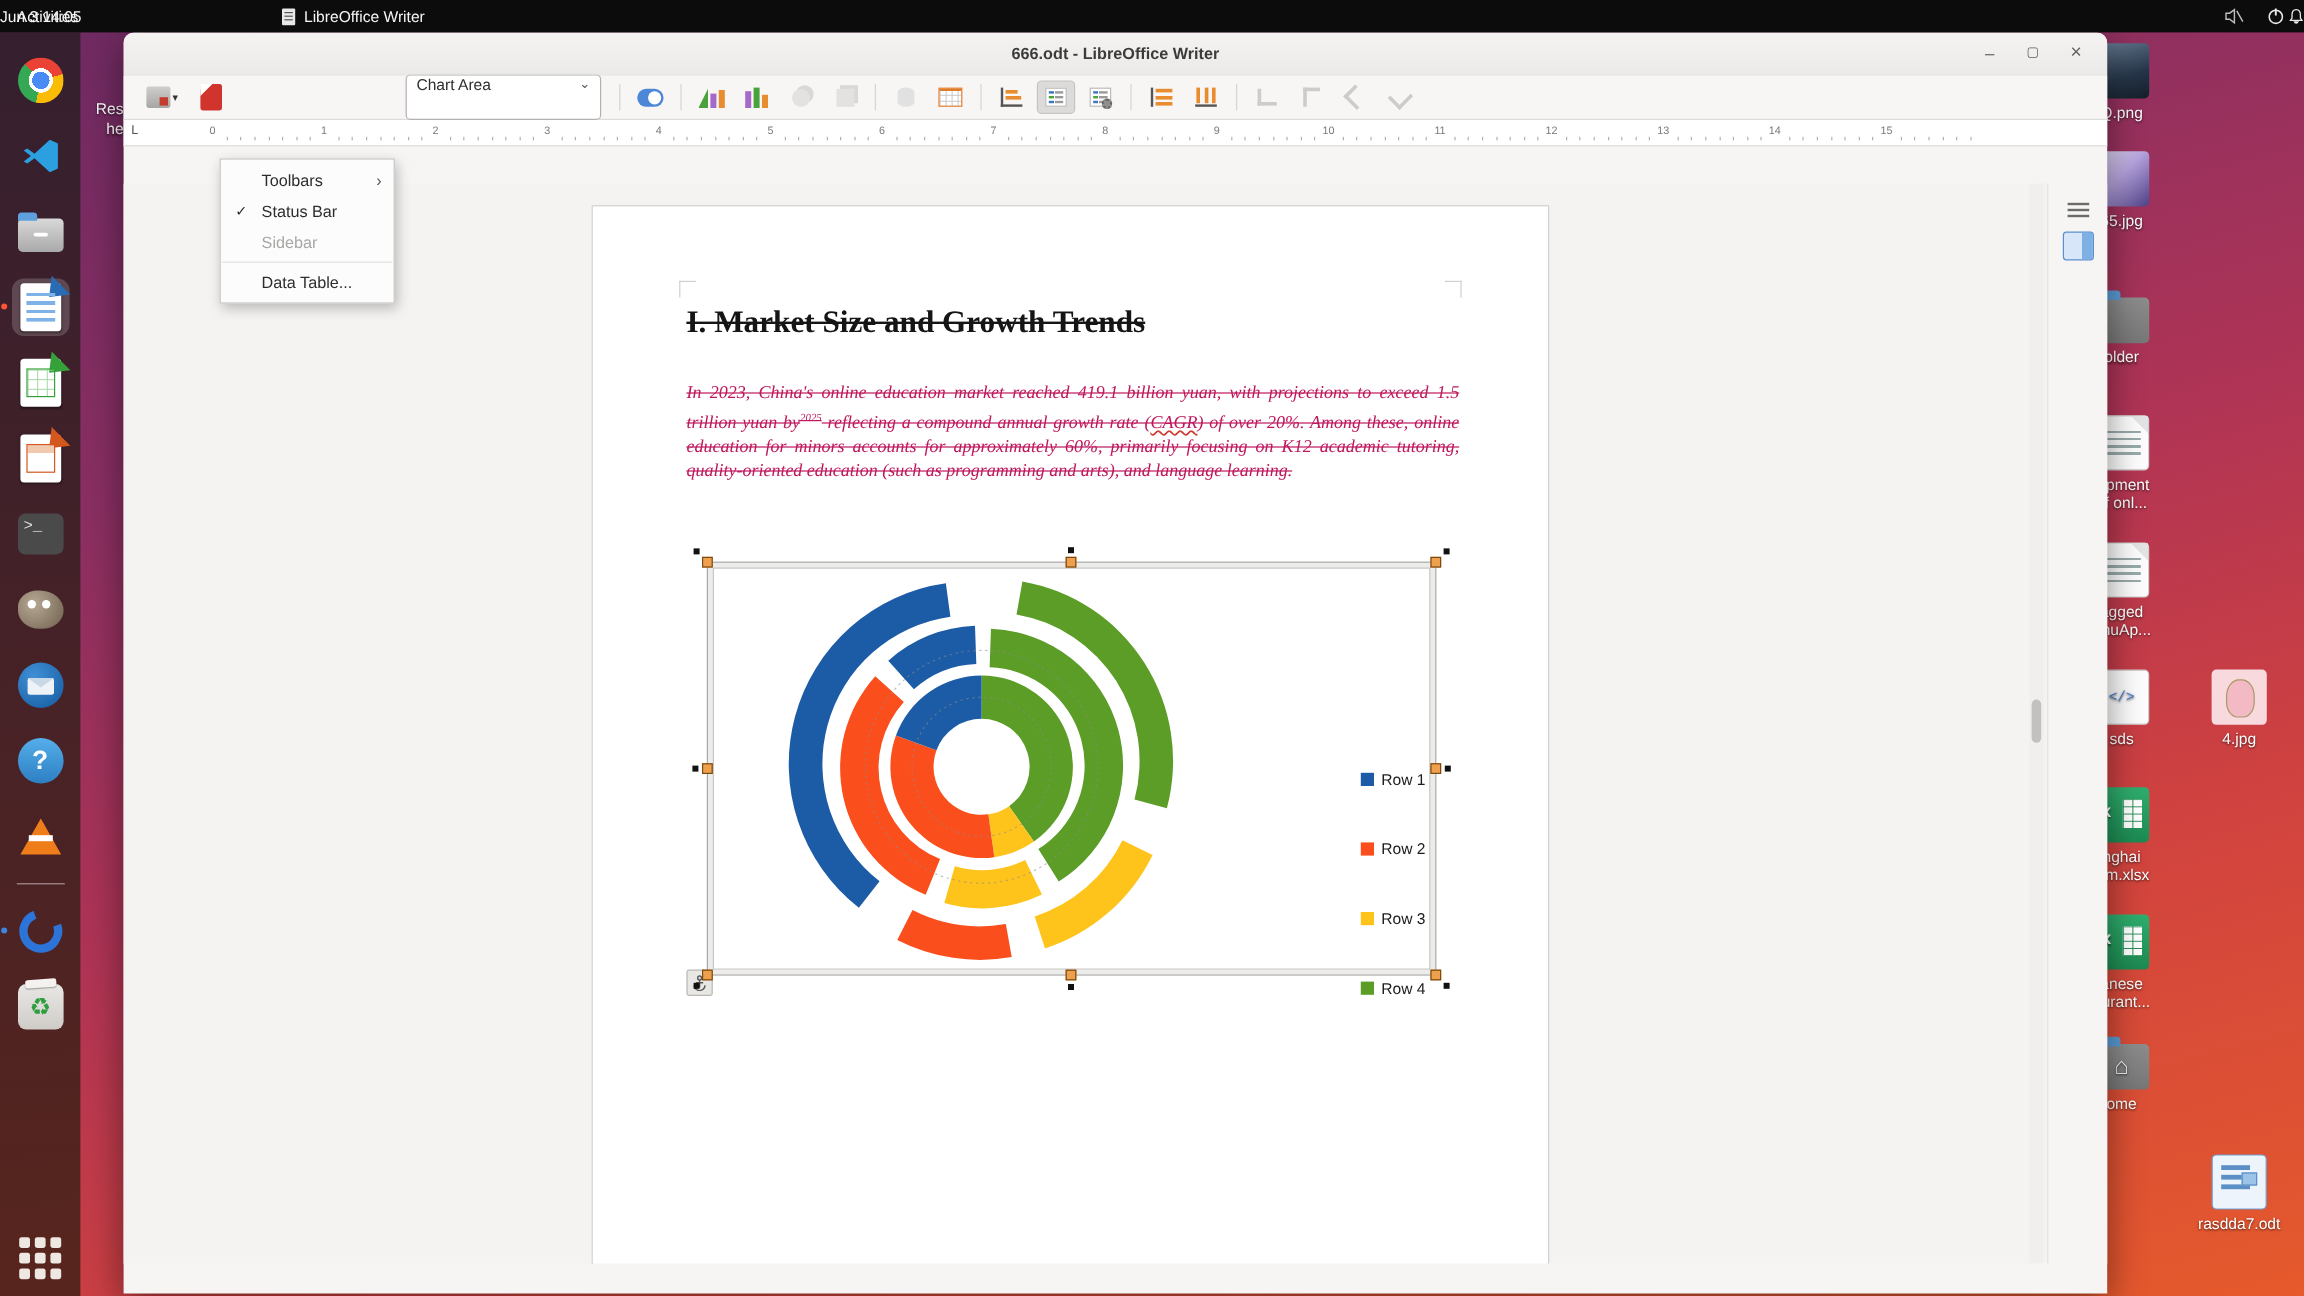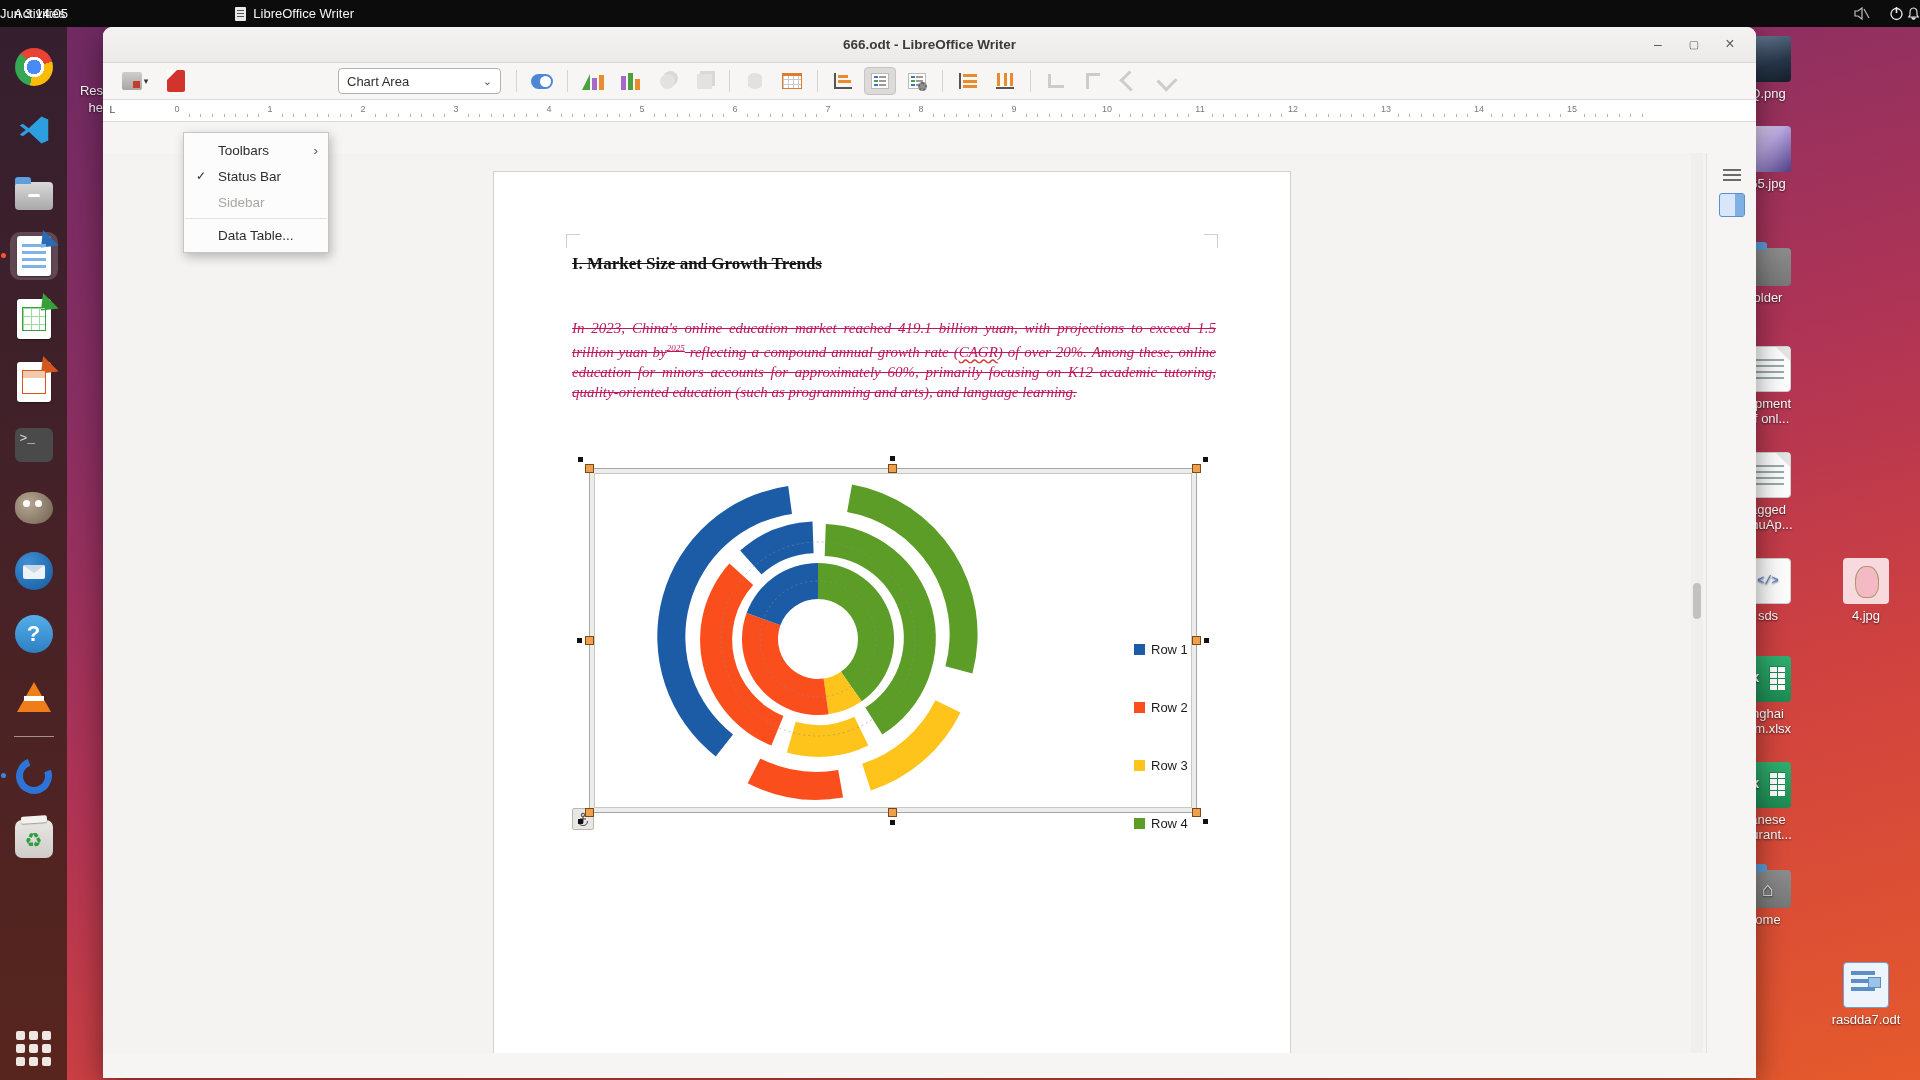--- a/index.html
+++ b/index.html
@@ -83,21 +83,21 @@
   .win-controls { position:absolute; right:14px; top:0; height:36px; display:flex; gap:12px; align-items:center; color:#5d5d5d; }
   .wc { width:24px; height:24px; border-radius:50%; text-align:center; line-height:22px; font-size:14px; }
   .menubar { height:30px; background:#fbfafa; border-bottom:1px solid #e6e4e2; display:flex; align-items:stretch; padding-left:8px; font-size:13.5px; color:#2f2f2f; }
   .menubar span { padding:6px 10px 4px; }
   .menubar span.active { background:#e9e8e7; box-shadow:inset 0 -3px 0 #3584e4; }
   .toolbar { height:37px; background:#f7f6f5; border-bottom:1px solid #dedcda; display:flex; align-items:center; padding-left:12px; gap:5px; }
   .tsep { width:1px; height:22px; background:#d6d4d2; margin:0 4px; }
   .tbtn { width:32px; height:28px; border-radius:4px; display:flex; align-items:center; justify-content:center; position:relative; }
   .tbtn.pressed { background:#dddbd9; border:1px solid #c6c4c2; }
   .tbtn.disabled { opacity:.45; filter:grayscale(1); }
-  .combo { width:163px; height:26px; background:#fff; border:1px solid #b3b1af; border-radius:4px; font-size:13px; color:#2f2f2f; display:flex; align-items:center; padding:0 8px; margin:0 6px;gap:44px; }
+  .combo { width:163px; height:38px; background:#fff; border:1px solid #b3b1af; border-radius:4px; font-size:13px; color:#2f2f2f; display:flex; padding:0 8px; margin:0 6px;gap:44px; }
   .combo .chev { margin-left:auto; color:#555; font-size:11px; }
 
   
   .i-save { width:20px; height:18px; background:linear-gradient(#cfcecd,#a8a6a4); border-radius:2px; position:relative; }
   .i-save:after { content:""; position:absolute; right:2px; bottom:2px; width:7px; height:7px; background:#c43c2e; }
   .dropcaret { font-size:9px; color:#333; margin-left:2px; }
   .i-pdf { width:18px; height:22px; background:#d0342c; border-radius:2px; position:relative; }
   .i-pdf:before { content:""; position:absolute; left:0; top:0; border:5px solid #fff; border-right-color:transparent; border-bottom-color:transparent; }
   .i-fmt { width:22px; height:15px; background:#4d88d8; border-radius:8px; position:relative; }
   .i-fmt:after { content:""; position:absolute; right:2px; top:2px; width:11px; height:11px; border-radius:50%; background:#fff; }
@@ -124,21 +124,21 @@
   .ruler { height:22px; background:#fff; border-bottom:1px solid #dcdad8; position:relative; font-size:9px; color:#7a7a7a; }
   .ruler .num { position:absolute; top:4px; transform:translateX(-50%); }
   .ruler .tick { position:absolute; bottom:4px; width:1px; height:3px; background:#b5b3b1; }
   .lmark { position:absolute; left:6px; top:4px; font-size:11px; color:#555; font-family:"Liberation Mono",monospace; }
 
   
   .docarea { position:absolute; left:0; right:50px; top:126px; bottom:25px; background:#f4f3f1; overflow:hidden; }
   .page { position:absolute; left:391px; top:19px; width:796px; height:900px; background:#fff; box-shadow:0 0 0 1px #d3d1cf; }
   .cropmark { position:absolute; width:14px; height:14px; border:1px solid #cfcfcf; }
   .cm-tl { border-right:none; border-bottom:none; } .cm-tr { border-left:none; border-bottom:none; }
-  .doc-h1 { position:absolute; left:78px; top:82px; width:650px; font-family:"Liberation Serif",serif; font-weight:bold; font-size:17px; color:#151515; text-decoration:line-through; }
+  .doc-h1 { position:absolute; left:78px; top:82px; width:650px; font-family:"Liberation Serif",serif; font-weight:bold; font-size:26px; color:#151515; text-decoration:line-through; }
   .doc-h2 { position:absolute; left:78px; top:120px; width:650px; font-family:"Liberation Serif",serif; font-weight:bold; font-size:16.5px; color:#151515; text-decoration:line-through; }
   .doc-p { position:absolute; left:78px; top:146px; width:644px; font-family:"Liberation Serif",serif; font-style:italic; font-size:15px; line-height:20px; color:#be185d; text-align:justify; text-decoration:line-through; }
   .doc-p sup { font-size:9px; }
   .sp-cagr { text-decoration:underline wavy #cf3b2f; text-decoration-skip-ink:none; }
 
   
   .chartframe { position:absolute; left:95px; top:296px; width:608px; height:345px; background:#fff; border:1px solid #a9a7a5; box-shadow:inset 0 0 0 4px #ececea, inset 0 0 0 5px #c9c7c5; }
   .handle { position:absolute; width:9px; height:9px; background:#efa04f; border:1px solid #7a4a12; z-index:3; }
   .handle:after { content:""; position:absolute; width:5px; height:5px; background:#111; }
   .h-tl { left:-5px; top:-5px; } .h-tl:after { left:-8px; top:-8px; }

